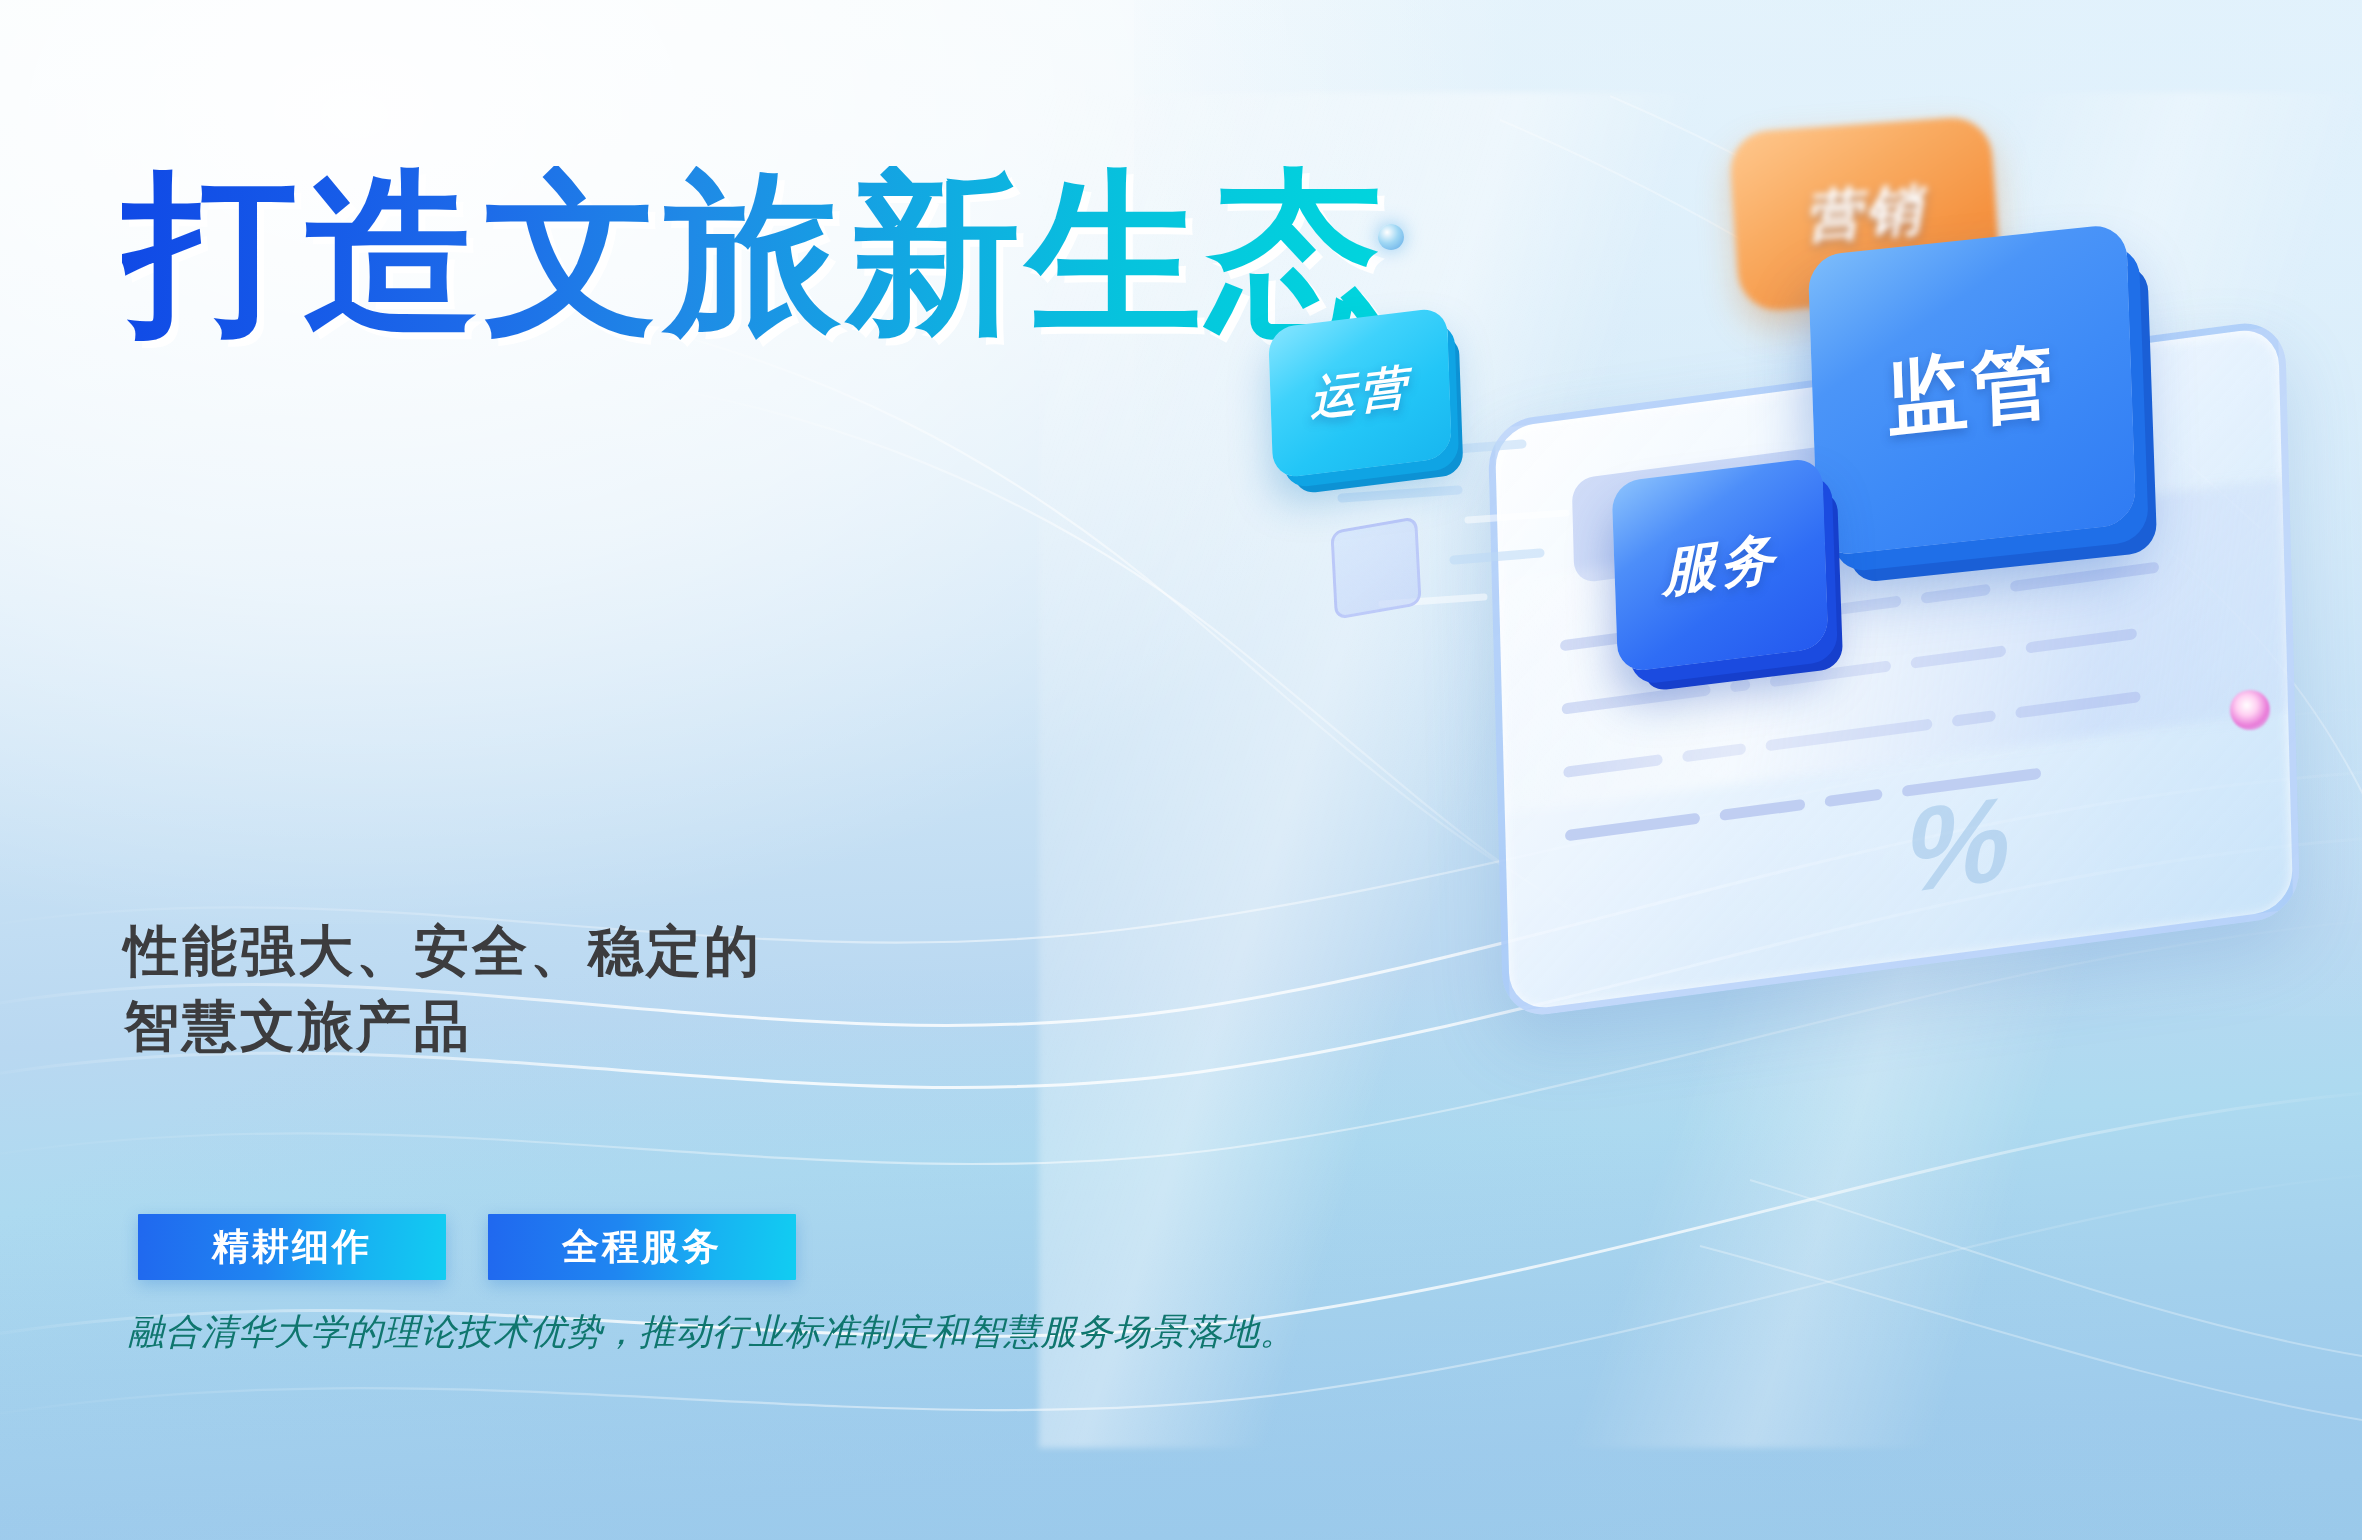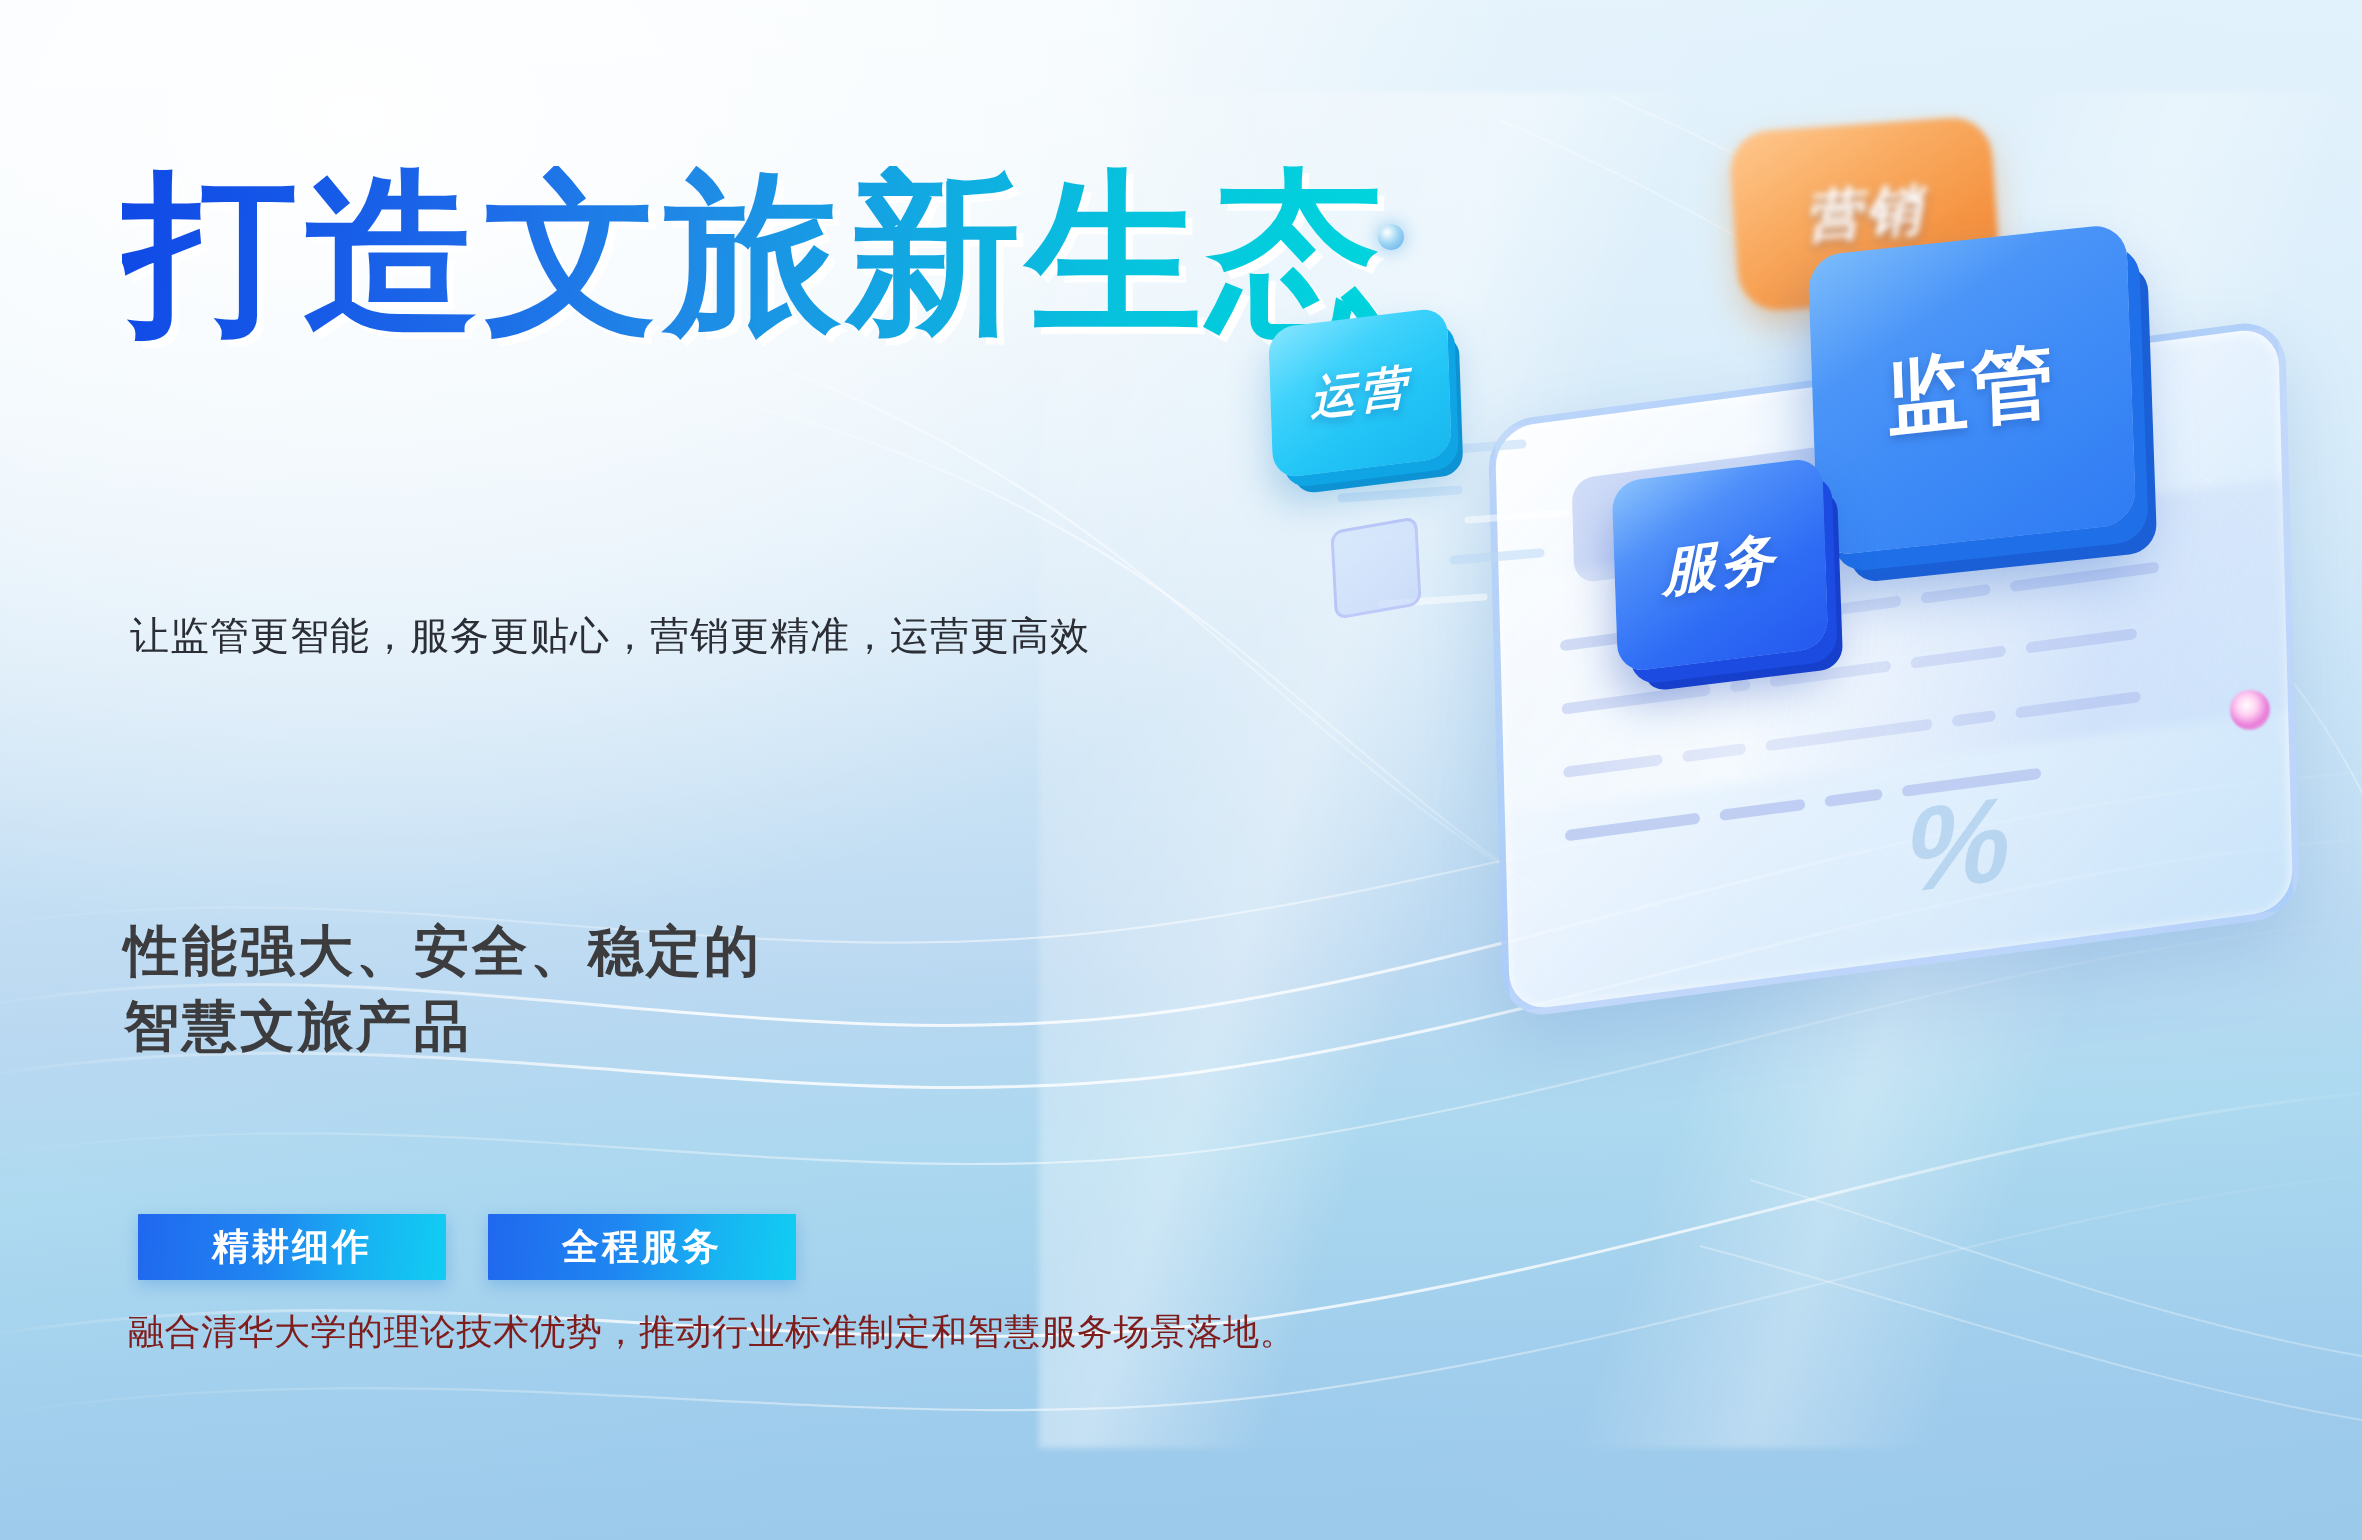--- a/index.html
+++ b/index.html
@@ -84,21 +84,21 @@
     display:flex;align-items:center;justify-content:center;
     color:#ffffff;font-size:37px;font-weight:bold;letter-spacing:3px;
     background:linear-gradient(94deg,#2068ef 0%,#1f86f1 42%,#17b4f2 74%,#11cdf2 100%);
     box-shadow:0 5px 16px rgba(26,110,210,.28);
     padding:0 34px;
   }
 
   .foot-note{
     position:absolute;left:128px;top:1308px;
     font-size:36px;font-weight:500;letter-spacing:.5px;
-    color:#7f1d1d;white-space:nowrap;
+    color:#0f766e;white-space:nowrap;font-style:italic;
   }
 
   
   .illus{position:absolute;right:0;top:0;width:1140px;height:100%;}
 
   .card3d{
     position:absolute;left:270px;top:372px;width:790px;height:580px;
     border-radius:46px;
     transform:rotate(-7.5deg) skewX(-6deg);
     background:linear-gradient(138deg, rgba(255,255,255,.94) 0%, rgba(240,247,255,.90) 38%, rgba(222,238,253,.80) 70%, rgba(206,231,252,.72) 100%);
@@ -319,21 +319,20 @@
   <div class="keycap kc-service">
     <span class="kc-face">服务</span>
   </div>
 </div>
 
 <div class="content">
 
   <div class="hero-title">打造文旅新生态</div>
 
 
-  <div class="sub-desc">让监管更智能，服务更贴心，营销更精准，运营更高效</div>
 
   <div class="feature-head">性能强大、安全、稳定的
 智慧文旅产品</div>
 
   <div class="pill-row">
     <div class="pill">
       <span>精耕细作</span>
     </div>
     <div class="pill">
       <span>全程服务</span>

